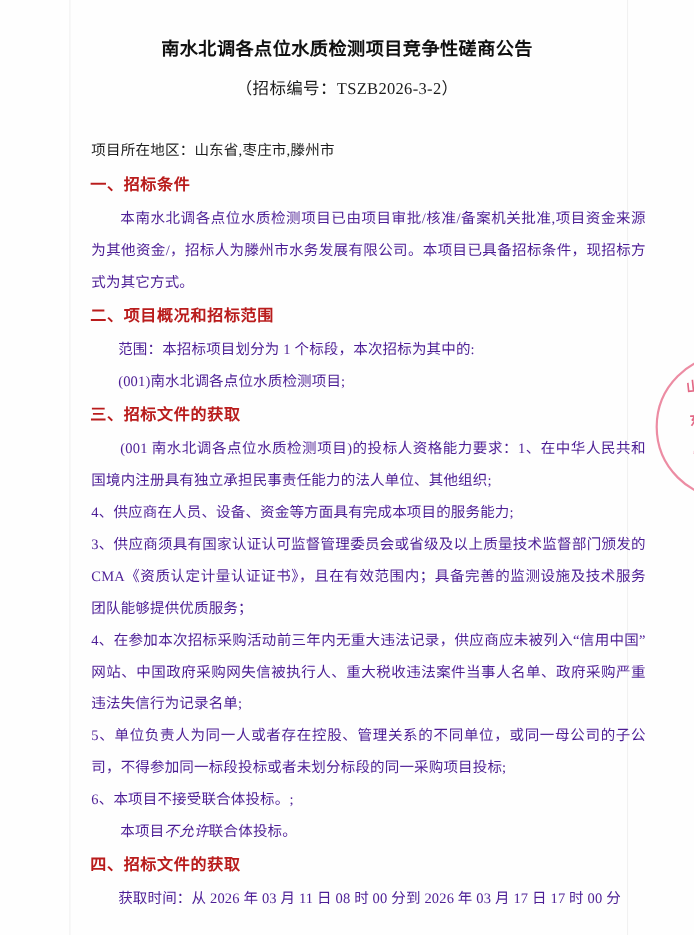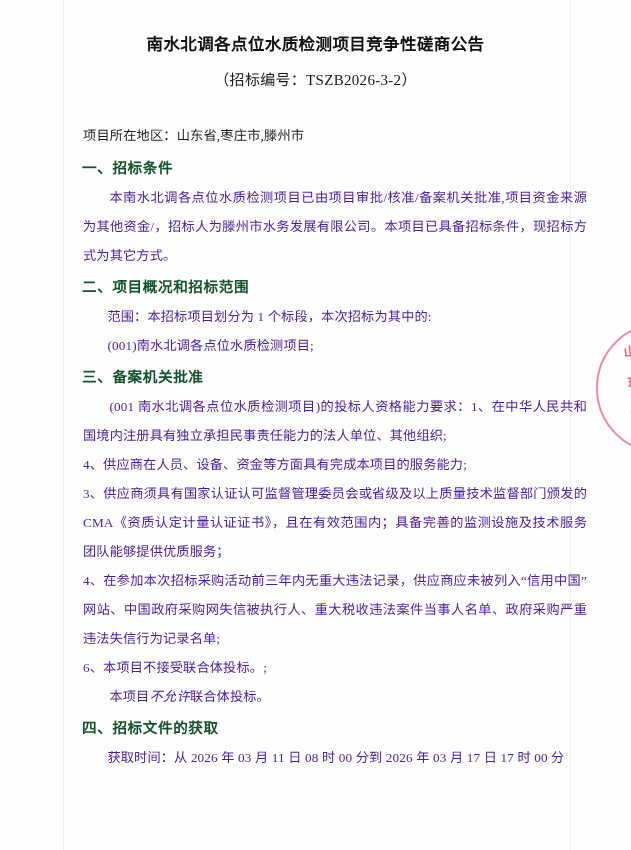--- a/index.html
+++ b/index.html
@@ -67,21 +67,21 @@
     line-height: 29px;
     margin: 0 0 4px 0;
     letter-spacing: 0.2px;
   }
   h2.section-heading {
     font-size: 14.6px;
     font-weight: bold;
     line-height: 29px;
     margin: 3px 0 0 -1px;
     letter-spacing: 0.6px;
-    color: #14532d;
+    color: #b91c1c;
   }
   p.para {
     font-size: 13.2px;
     line-height: 29px;
     margin: 0;
     text-align: justify;
     text-justify: inter-ideograph;
     letter-spacing: 0.15px;
     color: #4c1d95;
   }
@@ -144,25 +144,26 @@
 
       <p class="region-line">项目所在地区：山东省,枣庄市,滕州市</p>
 
       <h2 class="section-heading">一、招标条件</h2>
       <p class="para indent2">本南水北调各点位水质检测项目已由项目审批/核准/备案机关批准,项目资金来源为其他资金/，招标人为滕州市水务发展有限公司。本项目已具备招标条件，现招标方式为其它方式。</p>
 
       <h2 class="section-heading">二、项目概况和招标范围</h2>
       <p class="para indent1">范围：本招标项目划分为 1 个标段，本次招标为其中的:</p>
       <p class="para indent1">(001)南水北调各点位水质检测项目;</p>
 
-      <h2 class="section-heading">三、备案机关批准</h2>
+      <h2 class="section-heading">三、招标文件的获取</h2>
       <p class="para indent2">(001 南水北调各点位水质检测项目)的投标人资格能力要求：1、在中华人民共和国境内注册具有独立承担民事责任能力的法人单位、其他组织;</p>
       <p class="para">4、供应商在人员、设备、资金等方面具有完成本项目的服务能力;</p>
       <p class="para">3、供应商须具有国家认证认可监督管理委员会或省级及以上质量技术监督部门颁发的 CMA《资质认定计量认证证书》，且在有效范围内；具备完善的监测设施及技术服务团队能够提供优质服务；</p>
       <p class="para">4、在参加本次招标采购活动前三年内无重大违法记录，供应商应未被列入“信用中国”网站、中国政府采购网失信被执行人、重大税收违法案件当事人名单、政府采购严重违法失信行为记录名单;</p>
+      <p class="para">5、单位负责人为同一人或者存在控股、管理关系的不同单位，或同一母公司的子公司，不得参加同一标段投标或者未划分标段的同一采购项目投标;</p>
       <p class="para">6、本项目不接受联合体投标。;</p>
       <p class="para indent2"><span>本项目</span><span class="kai">不允许</span><span>联合体投标。</span></p>
 
       <h2 class="section-heading">四、招标文件的获取</h2>
       <p class="para indent1">获取时间：从 2026 年 03 月 11 日  08 时 00 分到 2026 年 03 月 17 日  17 时 00 分</p>
 
     </div>
   </div>
 
   <div class="seal"></div>

